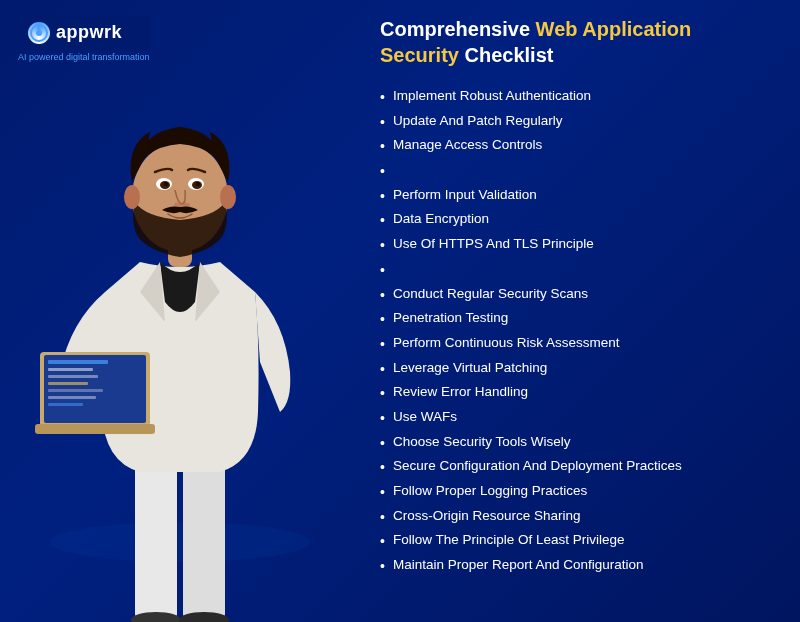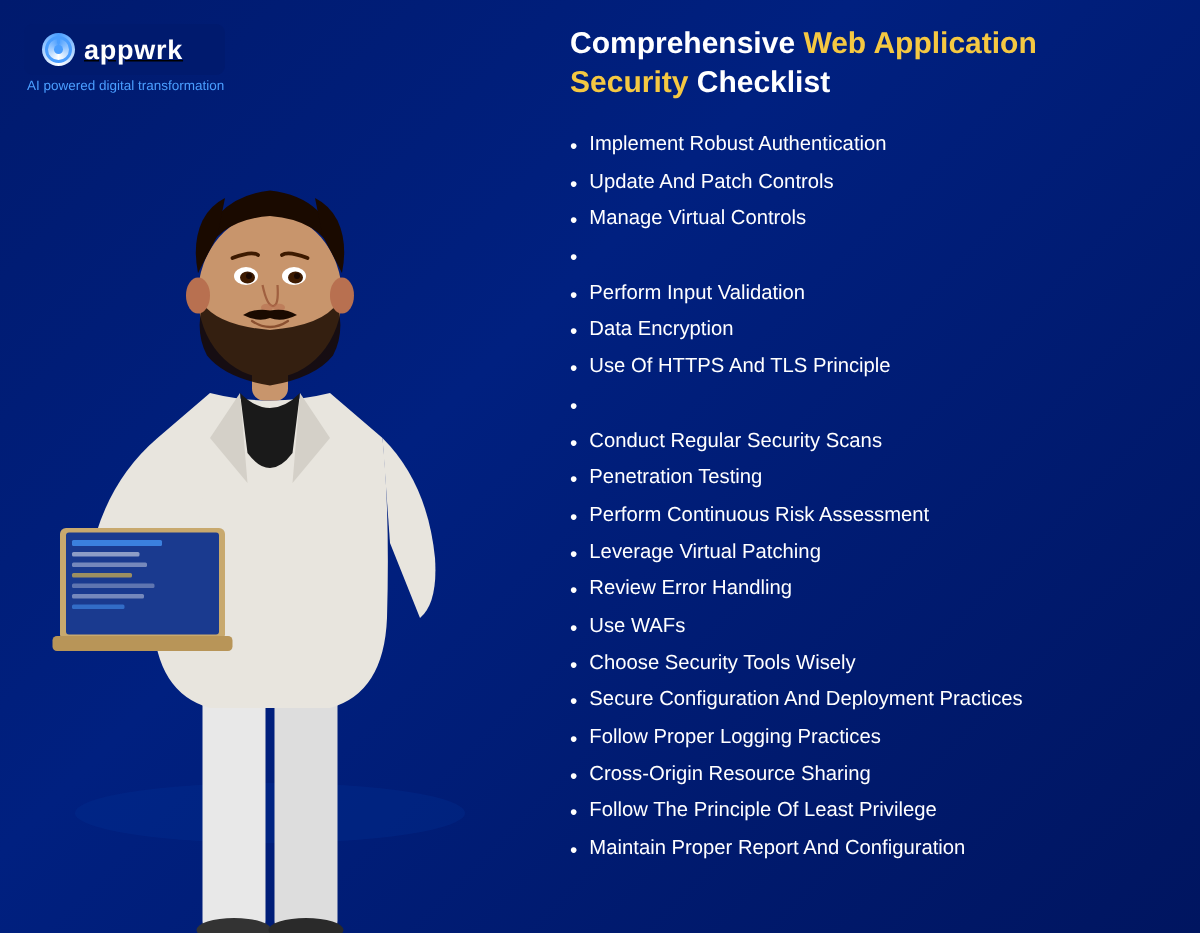--- a/index.html
+++ b/index.html
@@ -41,23 +41,22 @@
       display: flex;
       flex-direction: column;
       z-index: 10;
     }
 
     .logo-box {
       background-color: #001a6e;
       border-radius: 6px;
       padding: 6px 12px;
       display: flex;
-      align-items: flex-end;
+      align-items: flex-start;
       gap: 6px;
-      text-decoration: underline;
     }
 
     .logo-icon {
       width: 22px;
       height: 22px;
       background: conic-gradient(#4a9eff, #ffffff, #4a9eff);
       border-radius: 50%;
       display: flex;
       align-items: center;
       justify-content: center;
@@ -235,25 +234,25 @@
       <span>Comprehensive </span><span class="heading-highlight">Web Application Security</span><span> Checklist</span>
     </h1>
 
     <ul class="checklist" id="checklist-container">
     <li>
           <span class="bullet">•</span>
           <span>Implement  Robust Authentication</span>
         </li>
         <li>
           <span class="bullet">•</span>
-          <span>Update And Patch Controls</span>
-        </li>
-        <li>
-          <span class="bullet">•</span>
-          <span>Manage Virtual Controls</span>
+          <span>Update And Patch Regularly</span>
+        </li>
+        <li>
+          <span class="bullet">•</span>
+          <span>Manage Access Controls</span>
         </li>
         <li>
           <span class="bullet">•</span>
         </li>
         <li>
           <span class="bullet">•</span>
           <span>Perform Input Validation</span>
         </li>
         <li>
           <span class="bullet">•</span>

